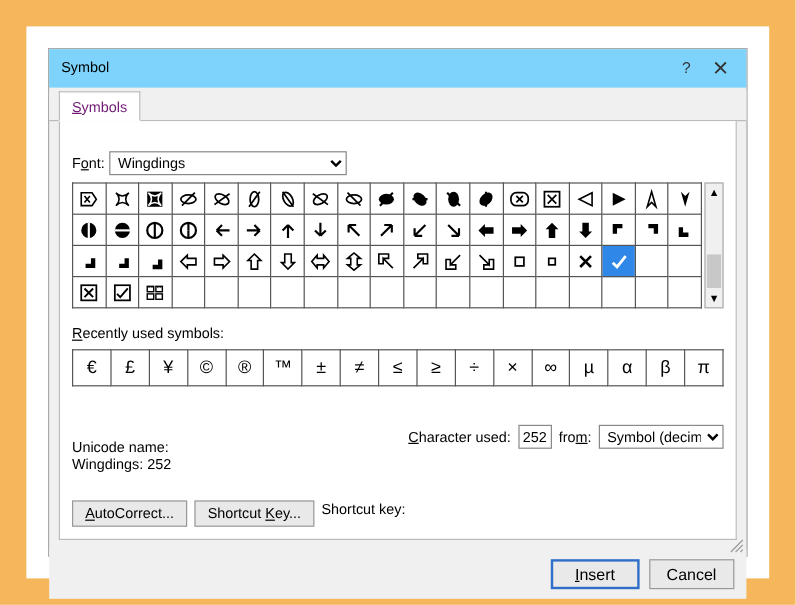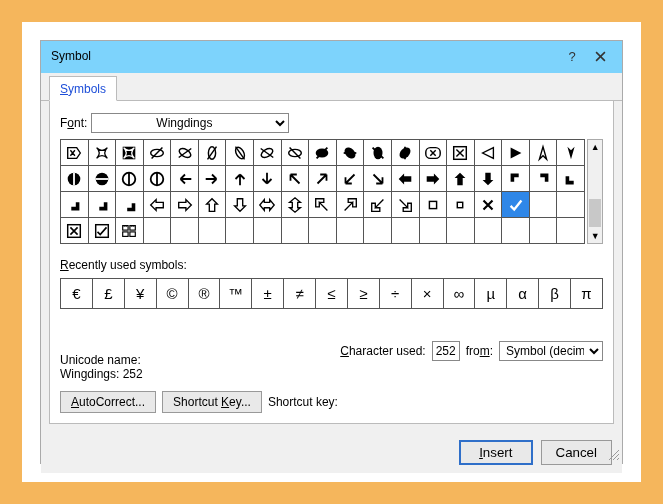--- a/index.html
+++ b/index.html
@@ -54,49 +54,49 @@
     margin-top: 2px;
   }
   .tab {
     padding: 5px 10px 4px 10px;
     border: 1px solid #bbb;
     border-bottom: none;
     background: #f7f7f7;
     font-size: 12px;
     position: relative;
     top: 1px;
-    color: #1d4ed8;
+    color: #701a75;
   }
   .tab.active {
     background: #fff;
     border-bottom: 1px solid #fff;
   }
   .body {
     background: #fff;
     margin: 0 8px 8px 8px;
     border: 1px solid #bbb;
     border-top: none;
     flex: 1;
-    padding: 12px 10px 10px 10px;
+    padding: 25px 10px 10px 10px;
     display: flex;
     flex-direction: column;
     gap: 6px;
   }
   .row { display: flex; align-items: center; gap: 4px; }
   .label { font-size: 12px; }
   .underline { text-decoration: underline; }
   select, input[type=text] {
     font-family: inherit;
     font-size: 12px;
     border: 1px solid #888;
     background: #fff;
     padding: 1px 2px;
     height: 20px;
   }
-  .font-select { width: 198px; text-align: center; }
+  .font-select { width: 198px; }
   .grid-wrap {
     display: flex;
     gap: 2px;
   }
   .symbol-grid {
     border: 1px solid #555;
     border-collapse: collapse;
     background: #fff;
   }
   .symbol-grid td {
@@ -132,21 +132,21 @@
   }
   .info-row {
     display: flex;
     align-items: center;
     gap: 6px;
     margin-top: 6px;
   }
   .info-left { flex: 1; margin-top: 32px; }
   .char-code { width: 28px; text-align: center; }
   .from-select { width: 104px; }
-  .btn-row { display: flex; gap: 6px; align-items: center; margin-top: 4px; }
+  .btn-row { display: flex; gap: 6px; align-items: flex-start; margin-top: 17px; }
   button.push {
     font-family: inherit;
     font-size: 12px;
     background: #e9e9e9;
     border: 1px solid #999;
     padding: 3px 10px;
     min-width: 70px;
   }
   .footer {
     display: flex;

